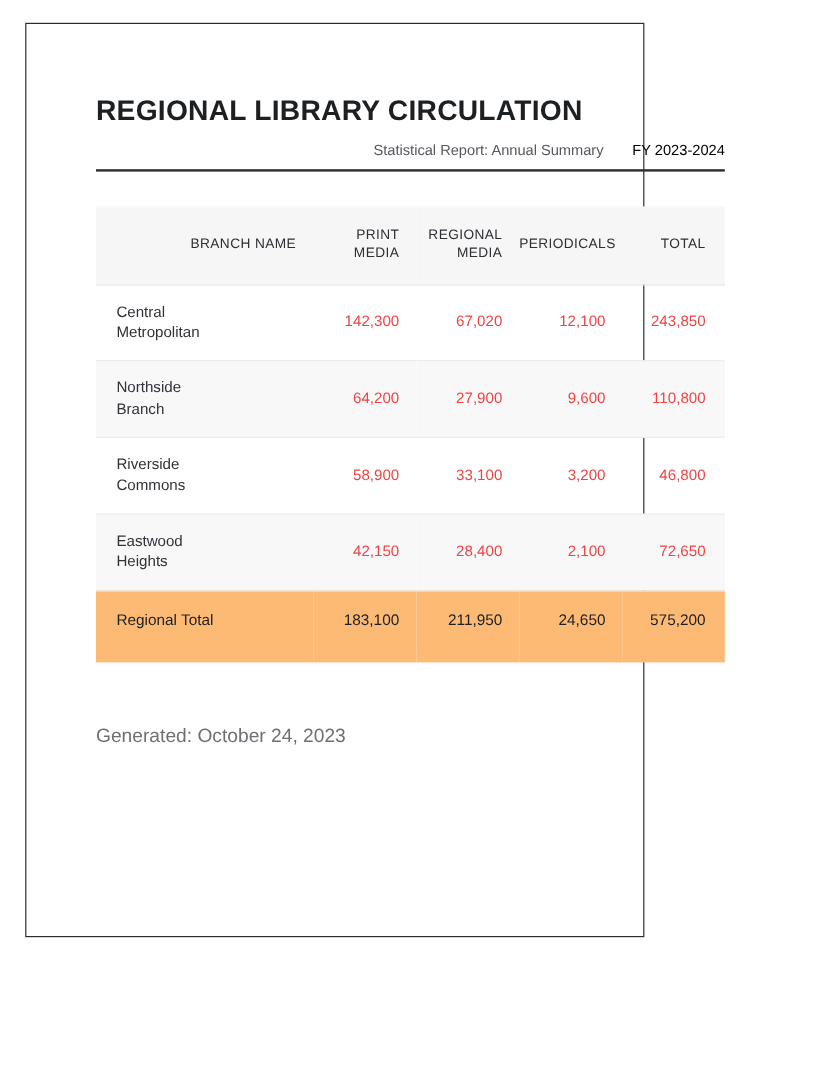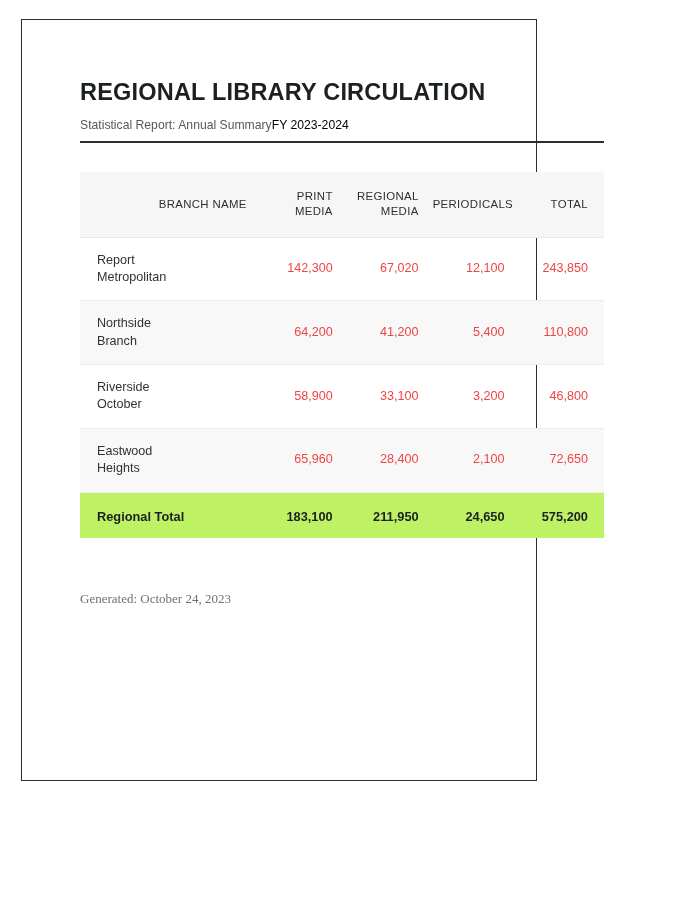--- a/index.html
+++ b/index.html
@@ -37,23 +37,24 @@
     font-size: 23.5px;
     font-weight: bold;
     color: #1d2023;
     letter-spacing: 0.2px;
     line-height: 1.1;
     margin: 0;
     white-space: nowrap;
   }
   .subtitle-row {
     display: flex;
-    justify-content: flex-start;
+    justify-content: flex-end;
     align-items: baseline;
     margin-top: 12px;
+    gap: 24px;
   }
   .doc-subtitle {
     font-size: 12.2px;
     color: #55585d;
   }
   .doc-period {
     font-size: 12.2px;
     color: #000000;
   }
   .header-rule {
@@ -117,39 +118,38 @@
   }
   .circ-table tbody td.cell-num.last {
     padding-right: 16px;
   }
 
   .circ-table tbody tr.alt td {
     background: #f8f8f9;
   }
 
   .circ-table tbody tr.total-row td {
-    background: #bef264;
-    font-weight: bold;
+    background: #fdba74;
+    font-weight: normal;
     color: #1d2023;
     font-size: 12.8px;
     padding-top: 15px;
-    padding-bottom: 13px;
+    padding-bottom: 27px;
     border-bottom: none;
     border-top: 1px solid #e2e2e4;
   }
 
   
   .doc-footer {
     display: flex;
     justify-content: space-between;
     align-items: baseline;
     margin-top: 53px;
-    font-size: 13px;
+    font-size: 16px;
     color: #6d7075;
-    font-family: Liberation Serif, serif;
   }
 </style>
 </head>
 <body>
 
 <div class="page-sheet">
   <div class="doc-inner">
 
     <div>
       <h1 class="doc-title">REGIONAL LIBRARY CIRCULATION</h1>
@@ -174,46 +174,46 @@
             <th class="h-branch">BRANCH NAME</th>
             <th class="h-num"><span>PRINT</span><br><span>MEDIA</span></th>
             <th class="h-num"><span>REGIONAL</span><br><span>MEDIA</span></th>
             <th class="h-num">PERIODICALS</th>
             <th class="h-num">TOTAL</th>
           </tr>
         </thead>
         <tbody>
 
           <tr>
-            <td class="cell-branch"><span>Report</span><br><span>Metropolitan</span></td>
+            <td class="cell-branch"><span>Central</span><br><span>Metropolitan</span></td>
             <td class="cell-num">142,300</td>
             <td class="cell-num">67,020</td>
             <td class="cell-num">12,100</td>
             <td class="cell-num last">243,850</td>
           </tr>
 
           <tr class="alt">
             <td class="cell-branch"><span>Northside</span><br><span>Branch</span></td>
             <td class="cell-num">64,200</td>
-            <td class="cell-num">41,200</td>
-            <td class="cell-num">5,400</td>
+            <td class="cell-num">27,900</td>
+            <td class="cell-num">9,600</td>
             <td class="cell-num last">110,800</td>
           </tr>
 
           <tr>
-            <td class="cell-branch"><span>Riverside</span><br><span>October</span></td>
+            <td class="cell-branch"><span>Riverside</span><br><span>Commons</span></td>
             <td class="cell-num">58,900</td>
             <td class="cell-num">33,100</td>
             <td class="cell-num">3,200</td>
             <td class="cell-num last">46,800</td>
           </tr>
 
           <tr class="alt">
             <td class="cell-branch"><span>Eastwood</span><br><span>Heights</span></td>
-            <td class="cell-num">65,960</td>
+            <td class="cell-num">42,150</td>
             <td class="cell-num">28,400</td>
             <td class="cell-num">2,100</td>
             <td class="cell-num last">72,650</td>
           </tr>
 
 
           <tr class="total-row">
             <td class="cell-branch">Regional Total</td>
             <td class="cell-num">183,100</td>
             <td class="cell-num">211,950</td>

